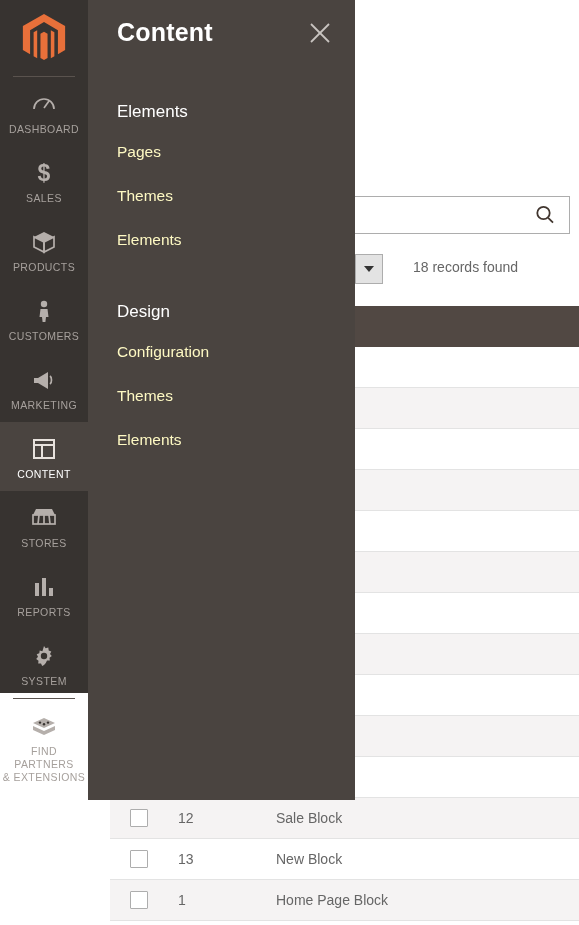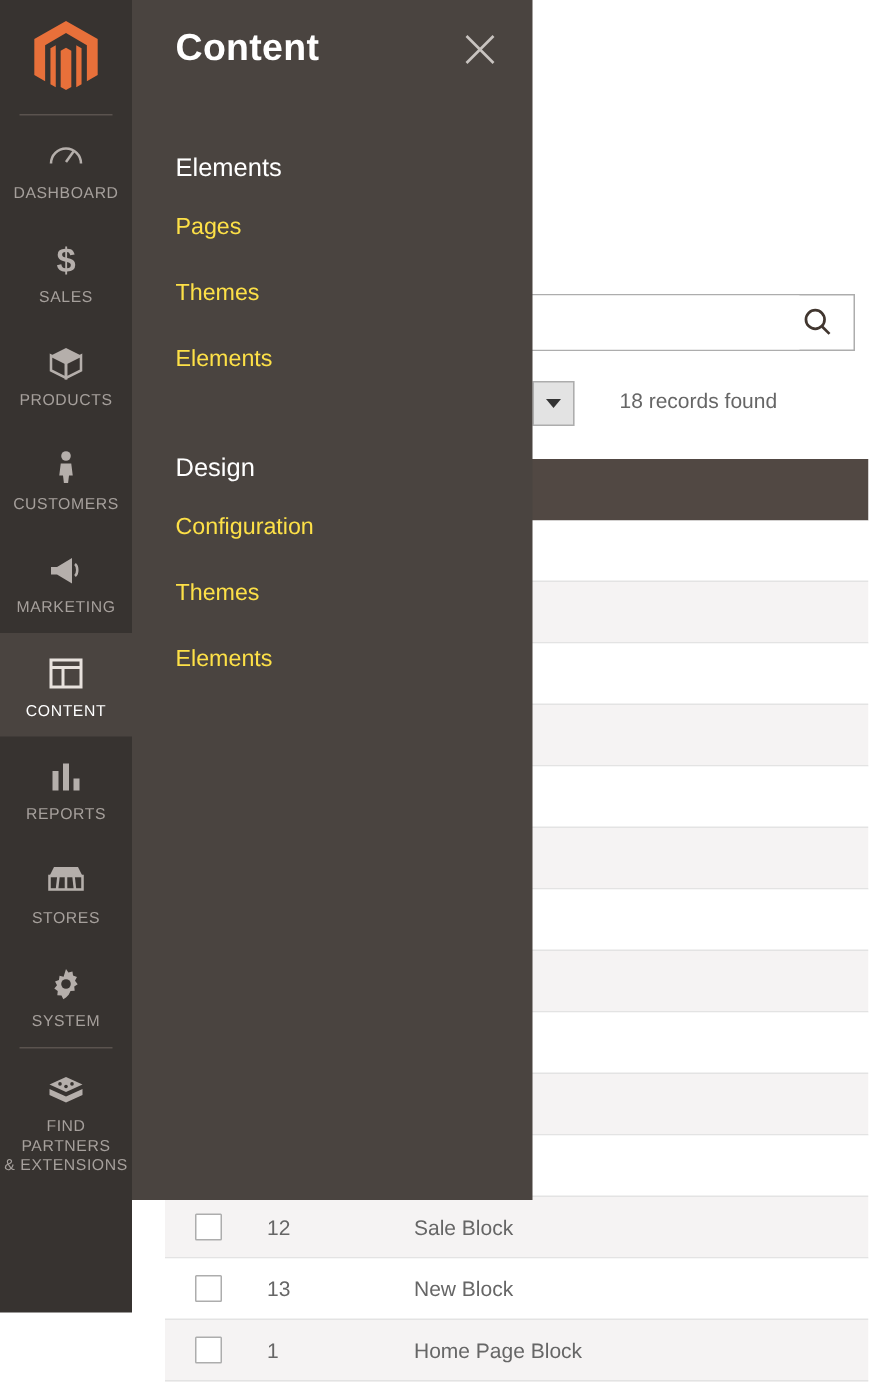--- a/index.html
+++ b/index.html
@@ -7,21 +7,21 @@
     width: 579px; height: 925px;
     font-family: "Liberation Sans", sans-serif;
     background: #ffffff;
     overflow: hidden;
   }
   #app { position: relative; width: 579px; height: 925px; overflow: hidden; background:#fff; }
 
   
   #sidebar {
     position: absolute; left: 0; top: 0;
-    width: 88px; height: 875px;
+    width: 88px; height: 693px;
     background: #373330;
     z-index: 30;
   }
   #logo-wrap { height: 76px; display: flex; align-items: center; justify-content: center; }
   .logo-mark { width: 44px; height: 48px; display:block; }
   .side-divider { width: 62px; height: 1px; background: #5a534e; margin: 0 auto; }
   .side-item {
     width: 88px; padding: 12px 2px 10px;
     display: flex; flex-direction: column; align-items: center; justify-content: center;
     cursor: pointer;
@@ -79,21 +79,21 @@
   #menu-panel {
     position: absolute; left: 88px; top: 0;
     width: 267px; height: 800px;
     background: #4a4440;
     z-index: 40;
   }
   .panel-title { position: absolute; left: 29px; top: 18px; font-size: 25px; font-weight: bold; color: #fff; letter-spacing: .2px; }
   .panel-close { position: absolute; right: 22px; top: 20px; width: 26px; height: 26px; cursor: pointer; }
   .panel-sections { position: absolute; left: 0; top: 96px; width: 100%; }
   .sec-head { padding: 6px 29px 8px; font-size: 17px; color: #ffffff; }
-  .sec-item { padding: 10px 29px; font-size: 15.5px; color: #fde047; cursor: pointer; line-height: 24px; }
+  .sec-item { padding: 10px 29px; font-size: 15.5px; color: #fef9c3; cursor: pointer; line-height: 24px; }
   .sec-gap { height: 34px; }
 </style>
 </head>
 <body>
 
 <div id="app">
 
   <div id="page">
     <div id="page-inner">
 
@@ -282,39 +282,39 @@
             <svg width="26" height="26" viewBox="0 0 26 26">
               <rect x="3" y="4" width="20" height="18" fill="none" stroke="#e8e2dd" stroke-width="2"></rect>
               <line x1="3" y1="9" x2="23" y2="9" stroke="#e8e2dd" stroke-width="2"></line>
               <line x1="11" y1="9" x2="11" y2="22" stroke="#e8e2dd" stroke-width="2"></line>
             </svg>
           </div>
           <div class="lbl">CONTENT</div>
         </div>
         <div class="side-item">
           <div class="ic">
-            <svg width="26" height="26" viewBox="0 0 26 26">
-              <rect x="4" y="9" width="4" height="13" fill="#b5afab"></rect>
-              <rect x="11" y="4" width="4" height="18" fill="#b5afab"></rect>
-              <rect x="18" y="14" width="4" height="8" fill="#b5afab"></rect>
-            </svg>
-          </div>
-          <div class="lbl">REPORTS</div>
-        </div>
-        <div class="side-item">
-          <div class="ic">
             <svg width="28" height="26" viewBox="0 0 28 26">
               <path d="M3 10 6 4h16l3 6z" fill="#b5afab"></path>
               <rect x="3" y="10" width="22" height="9" fill="none" stroke="#b5afab" stroke-width="1.7"></rect>
               <line x1="9" y1="10" x2="8" y2="19" stroke="#b5afab" fill="none" stroke-width="1.7"></line>
               <line x1="14" y1="10" x2="14" y2="19" stroke="#b5afab" fill="none" stroke-width="1.7"></line>
               <line x1="19" y1="10" x2="20" y2="19" stroke="#b5afab" fill="none" stroke-width="1.7"></line>
             </svg>
           </div>
           <div class="lbl">STORES</div>
+        </div>
+        <div class="side-item">
+          <div class="ic">
+            <svg width="26" height="26" viewBox="0 0 26 26">
+              <rect x="4" y="9" width="4" height="13" fill="#b5afab"></rect>
+              <rect x="11" y="4" width="4" height="18" fill="#b5afab"></rect>
+              <rect x="18" y="14" width="4" height="8" fill="#b5afab"></rect>
+            </svg>
+          </div>
+          <div class="lbl">REPORTS</div>
         </div>
         <div class="side-item">
           <div class="ic">
             <svg width="26" height="26" viewBox="0 0 26 26">
               <path d="M13 3l1.6 2.3 2.7-.7.4 2.8 2.6 1-1.3 2.5 1.8 2.2-2.3 1.6.3 2.8-2.8.1-1.2 2.5L13 22l-1.8 1.1-1.2-2.5-2.8-.1.3-2.8L5.2 16 7 13.8 5.7 11.3l2.6-1 .4-2.8 2.7.7z" fill="#b5afab"></path>
               <circle cx="13" cy="13" r="3.2" fill="#373330"></circle>
             </svg>
           </div>
           <div class="lbl">SYSTEM</div>
         </div>

